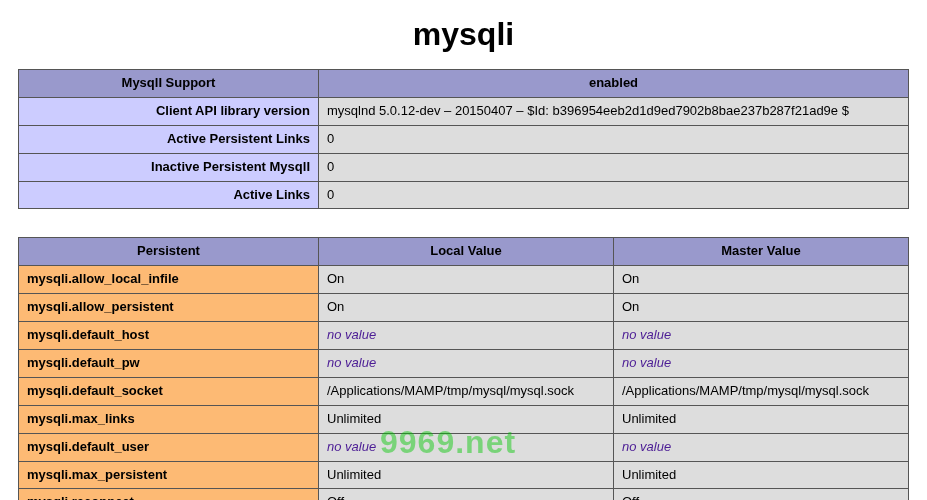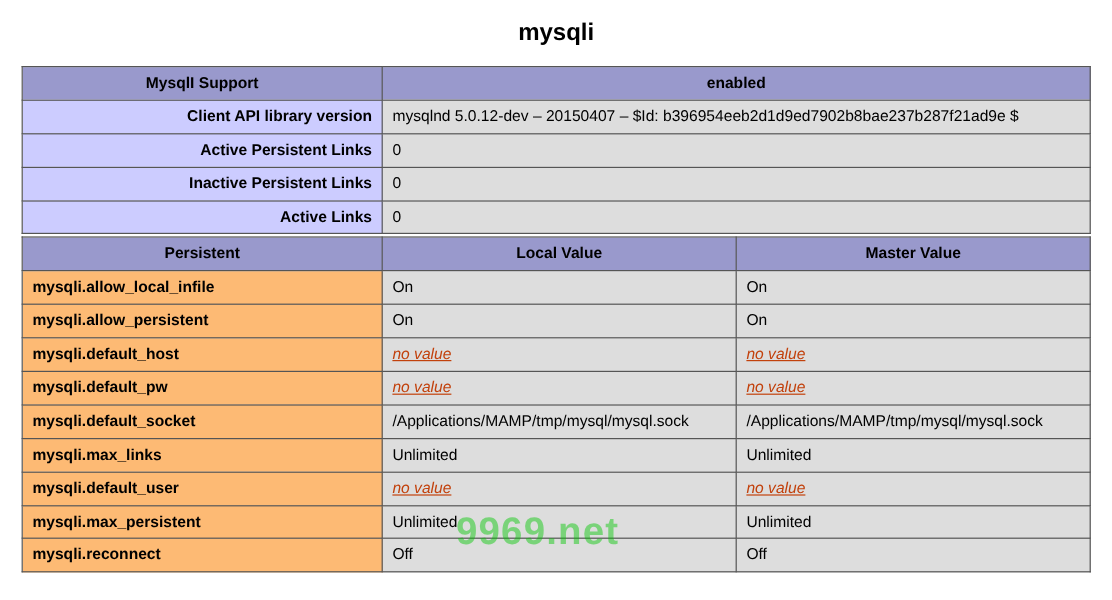--- a/index.html
+++ b/index.html
@@ -8,28 +8,28 @@
     padding: 12px 18px;
     font-family: "Helvetica Neue", Helvetica, Arial, sans-serif;
     font-size: 13px;
     background: #fff;
     color: #000;
     width: 927px;
     position: relative;
   }
   h1 {
     text-align: center;
-    font-size: 20px;
+    font-size: 32px;
     font-weight: 700;
     margin: 4px 0 16px 0;
   }
   table {
     width: 100%;
     border-collapse: collapse;
-    margin-bottom: 2px;
+    margin-bottom: 28px;
     border: 1px solid #555;
   }
   th, td {
     border: 1px solid #555;
     padding: 5px 8px;
     text-align: left;
     vertical-align: middle;
     font-size: 13px;
     line-height: 1.3;
   }
@@ -46,23 +46,22 @@
   }
   td.k-narrow {
     background: #fdba74;
     font-weight: 700;
     width: 300px;
   }
   td.v {
     background: #dddddd;
   }
   td.novalue {
-    color: #c2410c;
+    color: #4c1d95;
     font-style: italic;
-    text-decoration: underline;
   }
   .watermark {
     position: absolute;
     left: 380px;
     top: 424px;
     font-size: 32px;
     font-weight: 700;
     color: rgba(0,200,0,0.45);
     pointer-events: none;
     letter-spacing: 1px;
@@ -83,21 +82,21 @@
   <tbody id="t1-body">
       <tr>
         <td class="k">Client API library version</td>
         <td class="v">mysqlnd 5.0.12-dev – 20150407 – $Id: b396954eeb2d1d9ed7902b8bae237b287f21ad9e $</td>
       </tr>
       <tr>
         <td class="k">Active Persistent Links</td>
         <td class="v">0</td>
       </tr>
       <tr>
-        <td class="k">Inactive Persistent Links</td>
+        <td class="k">Inactive Persistent MysqlI</td>
         <td class="v">0</td>
       </tr>
       <tr>
         <td class="k">Active Links</td>
         <td class="v">0</td>
       </tr>
     </tbody>
 </table>
 
 <table>

